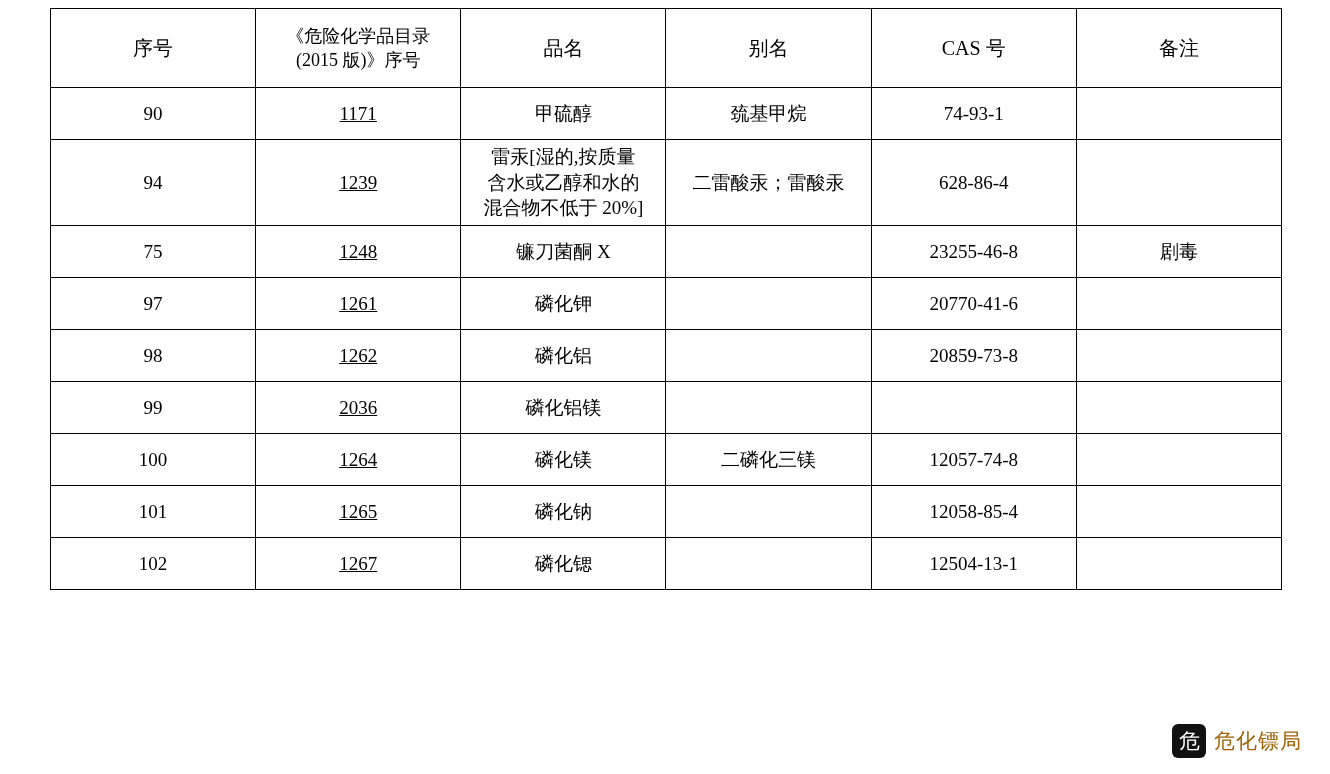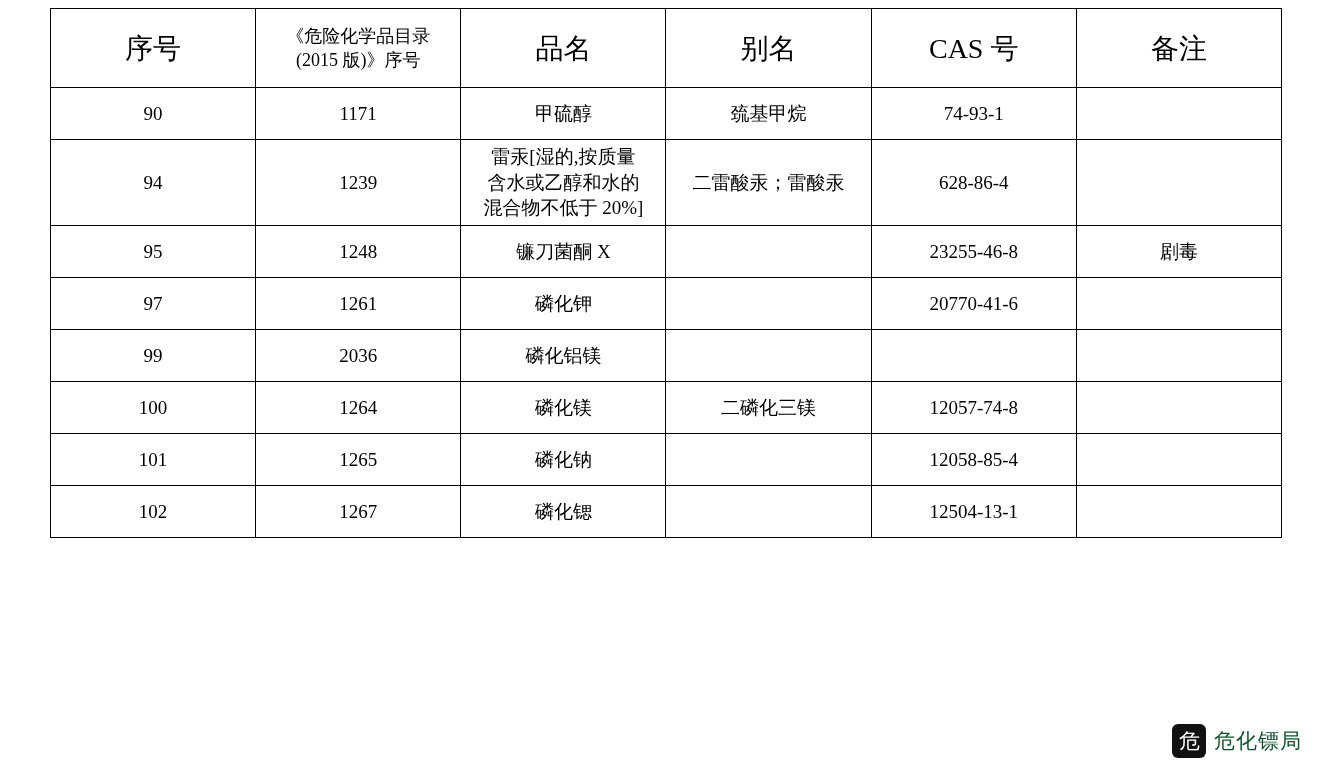--- a/index.html
+++ b/index.html
@@ -32,35 +32,35 @@
     border: 1px solid #000000;
     text-align: center;
     vertical-align: middle;
     padding: 4px 5px;
     font-weight: normal;
     line-height: 1.25;
   }
   thead th {
     height: 70px;
     font-weight: bold;
-    font-size: 28px;
+    font-size: 20px;
   }
   thead th.head-catalog {
     font-size: 18px;
     line-height: 1.35;
     margin-top: 48px;
   }
   tbody td {
     height: 43px;
   }
   tbody tr.tall td {
     height: 55px;
   }
   td.col-no      { width: 68px; }
-  td.col-catalog { width: 172px; }
+  td.col-catalog { width: 172px; text-decoration: underline; }
   td.col-name    { width: 388px; }
   td.col-alias   { width: 398px; margin-left: 42px; }
   td.col-cas     { width: 136px; }
   td.col-remark  { width: 70px; }
   .name-wrap {
     display: block;
     padding: 0 16px;
     line-height: 1.35;
   }
   
@@ -84,21 +84,21 @@
     display: flex;
     align-items: center;
     justify-content: center;
     font-size: 21px;
     font-family: "Liberation Sans", sans-serif;
     letter-spacing: -1px;
   }
   #watermark .wm-text {
     font-size: 21px;
     font-family: "Liberation Sans", sans-serif;
-    color: #14532d;
+    color: #a16207;
     letter-spacing: 1px;
   }
 </style>
 </head>
 <body>
 
 <div id="page">
   <table class="chem-table">
     <thead>
       <tr>
@@ -128,37 +128,47 @@
           <td class="col-no">94</td>
           <td class="col-catalog">1239</td>
           <td class="col-name">
             <span class="name-wrap">雷汞[湿的,按质量含水或乙醇和水的混合物不低于 20%]</span>
           </td>
           <td class="col-alias">二雷酸汞；雷酸汞</td>
           <td class="col-cas">628-86-4</td>
           <td class="col-remark"></td>
         </tr>
         <tr>
-          <td class="col-no">95</td>
+          <td class="col-no">75</td>
           <td class="col-catalog">1248</td>
           <td class="col-name">
             <span class="name-wrap">镰刀菌酮 X</span>
           </td>
           <td class="col-alias"></td>
           <td class="col-cas">23255-46-8</td>
           <td class="col-remark">剧毒</td>
         </tr>
         <tr>
           <td class="col-no">97</td>
           <td class="col-catalog">1261</td>
           <td class="col-name">
             <span class="name-wrap">磷化钾</span>
           </td>
           <td class="col-alias"></td>
           <td class="col-cas">20770-41-6</td>
+          <td class="col-remark"></td>
+        </tr>
+        <tr>
+          <td class="col-no">98</td>
+          <td class="col-catalog">1262</td>
+          <td class="col-name">
+            <span class="name-wrap">磷化铝</span>
+          </td>
+          <td class="col-alias"></td>
+          <td class="col-cas">20859-73-8</td>
           <td class="col-remark"></td>
         </tr>
         <tr>
           <td class="col-no">99</td>
           <td class="col-catalog">2036</td>
           <td class="col-name">
             <span class="name-wrap">磷化铝镁</span>
           </td>
           <td class="col-alias"></td>
           <td class="col-cas"></td>

